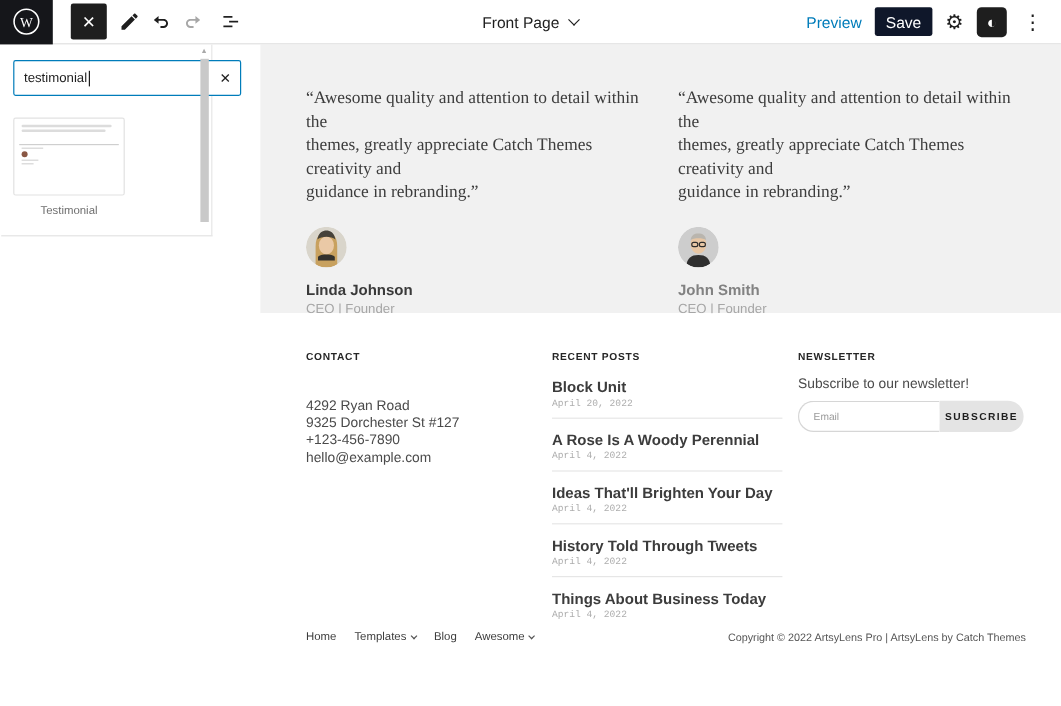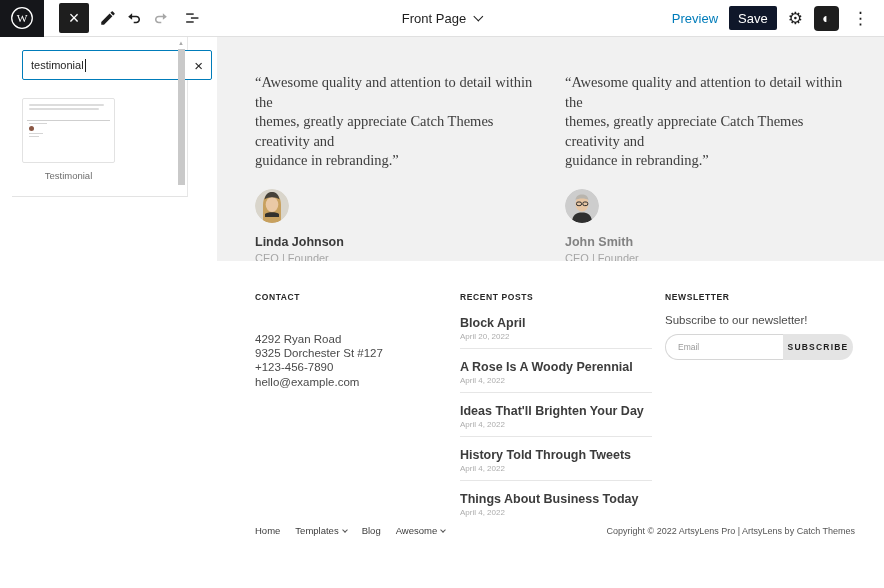--- a/index.html
+++ b/index.html
@@ -22,21 +22,21 @@
   .topbar-right { margin-left:auto; display:flex; align-items:center; gap:11px; padding-right:13px; }
   .preview-link { color:#007cba; font-size:13px; background:none; border:none; cursor:pointer; }
   .save-btn { background:#0f172a; color:#fff; font-size:13px; border:none; border-radius:2px;
     height:24px; padding:0 9px; cursor:pointer; }
   .gear-btn { font-size:17px; color:#1e1e1e; background:none; border:none; cursor:pointer; line-height:1; }
   .styles-btn { width:25px; height:25px; background:#1e1e1e; border-radius:4px; border:none; color:#fff;
     font-size:14px; line-height:1; display:flex; align-items:center; justify-content:center; cursor:pointer; }
   .dots-btn { font-size:17px; color:#1e1e1e; background:none; border:none; cursor:pointer; line-height:1; padding:0 2px; }
 
   
-  .inserter { position:absolute; left:12px; top:37px; width:176px; height:160px; background:#fff;
+  .inserter { position:absolute; left:1px; top:37px; width:176px; height:160px; background:#fff;
     border-right:1px solid #e7e7e7; border-bottom:1px solid #e3e3e3; z-index:20;text-decoration:underline; }
   .search-wrap { position:absolute; left:10px; top:13px; width:190px; height:30px;
     border:1.5px solid #007cba; border-radius:2px; background:#fff; display:flex; align-items:center; padding:0 8px; cursor:text; }
   .search-text { font-size:11px; color:#1e1e1e; white-space:nowrap; }
   .caret-bar { display:inline-block; width:1px; height:13px; background:#1e1e1e; margin-left:1px; vertical-align:middle; }
   .search-clear { margin-left:auto; background:none; border:none; font-size:15px; color:#1e1e1e; cursor:pointer; line-height:1; }
   .pattern-card { position:absolute; left:10px; top:61px; width:93px; height:65px; background:#fff;
     border:1px solid #e2e2e2; border-radius:2px; cursor:pointer; padding:5px 6px; }
   .mini-line { height:1.5px; background:#dcdcdc; margin-bottom:2.5px; border-radius:1px; }
   .mini-rule { height:1px; background:#cfcfcf; margin:10px 0 2px -2px; width:calc(100% + 4px); }
@@ -65,21 +65,21 @@
   
   .site-footer { position:absolute; left:0; top:224px; width:667px; height:327px; background:#fff; }
   .f-heading { font-size:8.5px; font-weight:bold; letter-spacing:0.6px; color:#262626; }
   .f-col { position:absolute; top:31px; }
   .f-col--contact { left:38px; width:180px; }
   .f-col--posts { left:243px; width:192px; }
   .f-col--news { left:448px; width:188px; }
   .contact-lines { margin-top:30px; font-size:11.5px; line-height:14.2px; color:#4a4a4a; }
   .post { margin-top:0; }
   .post-title { font-size:12.5px; font-weight:600; color:#3c3c3c; line-height:14px; cursor:pointer; }
-  .post-date { font-size:8px; color:#adadad; margin-top:2px; }
+  .post-date { font-size:8px; color:#adadad; margin-top:2px;font-family:Liberation Mono, monospace; }
   .post-sep { border:none; border-top:1px solid #e6e6e6; margin:7px 0 11px 0; }
   .posts-list { margin-top:14px; }
   .news-text { margin-top:12px; font-size:11.5px; color:#4a4a4a; }
   .subscribe-row { margin-top:8px; display:flex; height:26px; width:188px; }
   .email-input { flex:1; min-width:0; border:1px solid #d6d6d6; border-right:none; border-radius:14px 0 0 14px;
     padding:0 12px; font-size:8.5px; color:#333; outline:none; font-family:"Liberation Sans", sans-serif; }
   .email-input::placeholder { color:#9a9a9a; }
   .subscribe-btn { width:70px; border:none; background:#e4e4e4; border-radius:0 14px 14px 0;
     font-size:8.5px; font-weight:bold; letter-spacing:1.2px; color:#1e1e1e; cursor:pointer; }
 
@@ -240,21 +240,21 @@
         <div>9325 Dorchester St #127</div>
         <div>+123-456-7890</div>
         <div>hello@example.com</div>
       </div>
     </div>
 
     <div class="f-col f-col--posts">
       <div class="f-heading">RECENT POSTS</div>
       <div class="posts-list">
         <div class="post">
-          <div class="post-title">Block April</div>
+          <div class="post-title">Block Unit</div>
           <div class="post-date">April 20, 2022</div>
           <hr class="post-sep">
         </div>
         <div class="post">
           <div class="post-title">A Rose Is A Woody Perennial</div>
           <div class="post-date">April 4, 2022</div>
           <hr class="post-sep">
         </div>
         <div class="post">
           <div class="post-title">Ideas That'll Brighten Your Day</div>

